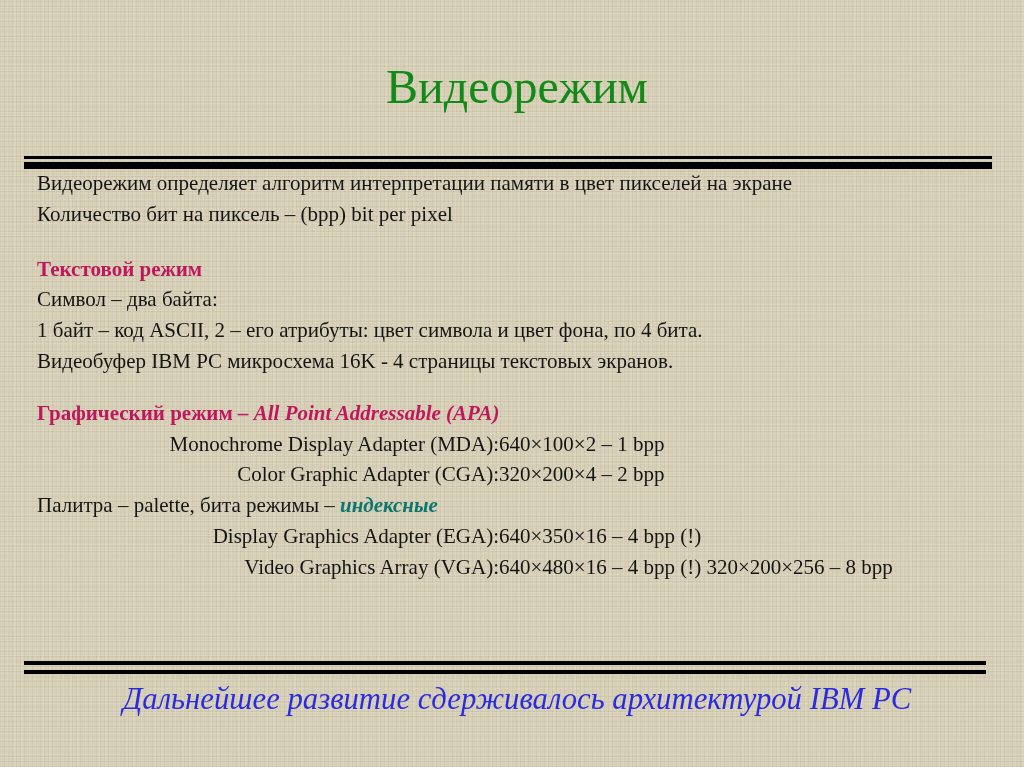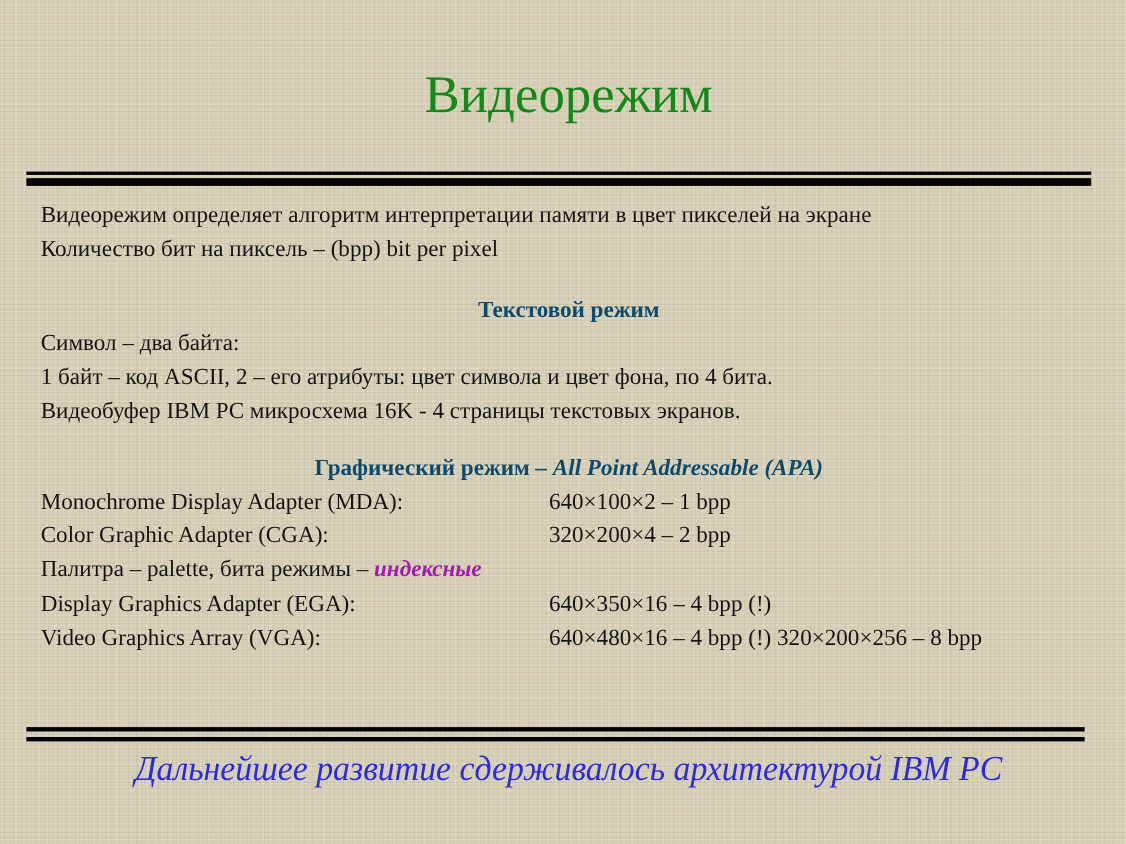--- a/index.html
+++ b/index.html
@@ -18,28 +18,28 @@
       position: absolute; left: 0; top: 55px; width: 1034px;
       text-align: center; font-size: 48px; color: #138a17;
       line-height: 64px;
     }
     .rule-top { position: absolute; left: 24px; width: 968px; }
     .rule-top .thin { position: absolute; top: 0; left: 0; width: 100%; height: 3px; background: #000; }
     .rule-top .thick { position: absolute; top: 6px; left: 0; width: 100%; height: 7px; background: #000; }
     .rule-bot { position: absolute; left: 24px; width: 962px; }
     .rule-bot .l1 { position: absolute; top: 0; left: 0; width: 100%; height: 4px; background: #000; }
     .rule-bot .l2 { position: absolute; top: 9px; left: 0; width: 100%; height: 4px; background: #000; }
-    .body-text { position: absolute; left: 37px; top: 180px; width: 980px; font-size: 21px; line-height: 30.8px; }
+    .body-text { position: absolute; left: 37px; top: 168px; width: 980px; font-size: 21px; line-height: 30.8px; }
     .line { white-space: nowrap; height: 30.8px; }
-    .heading { text-align: center; color: #0c4a6e; font-weight: bold; width: 960px; }
+    .heading { text-align: left; color: #be185d; font-weight: bold; width: 960px; }
     .heading .ital { font-style: italic; font-weight: bold; }
     .spacer { height: 24px; }
     .spacer2 { height: 21px; }
-    .col1 { display: inline-block; width: 462px; }
-    .blue-bold-it { color: #a21caf; font-weight: bold; font-style: italic; }
+    .col1 { display: inline-block; width: 462px; text-align: right; }
+    .blue-bold-it { color: #0f766e; font-weight: bold; font-style: italic; }
     .footer {
       position: absolute; left: 0; top: 676px; width: 1034px; text-align: center;
       font-size: 32px; font-style: italic; color: #2a2ae0; line-height: 44px;
       transform: scaleX(0.96); transform-origin: center;
     }
   </style>
 </head>
 <body>
 
 <div>

